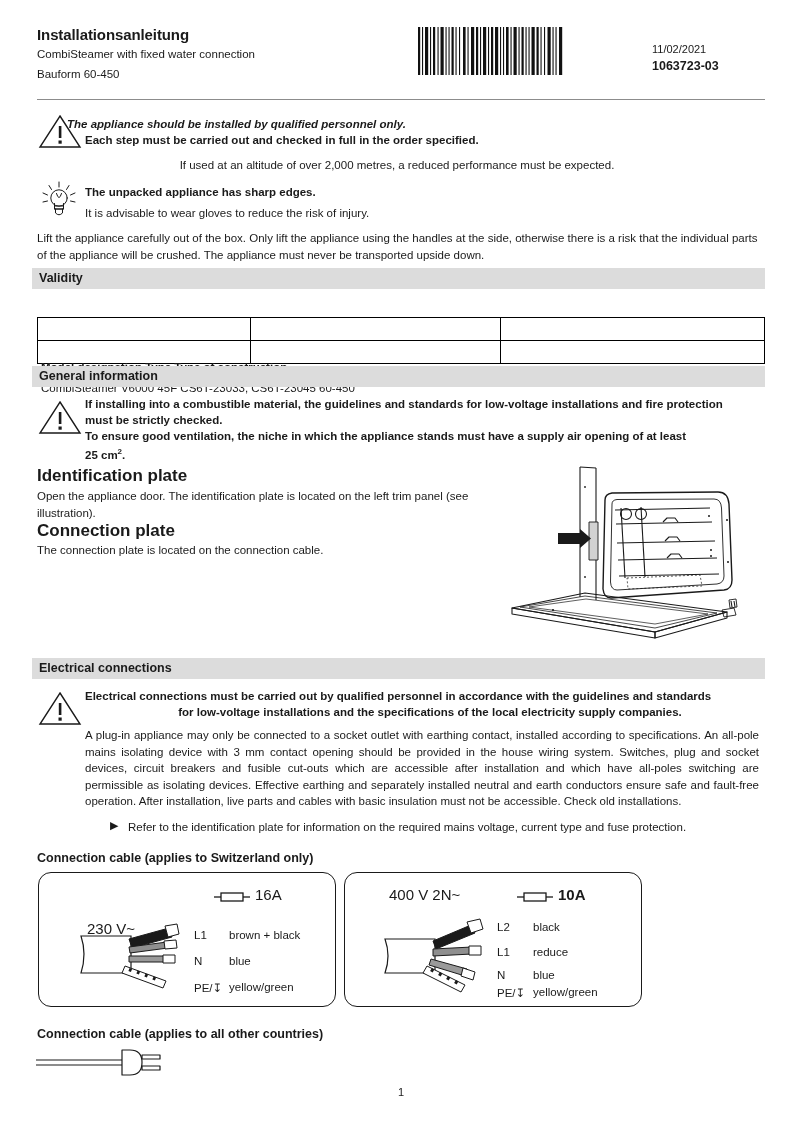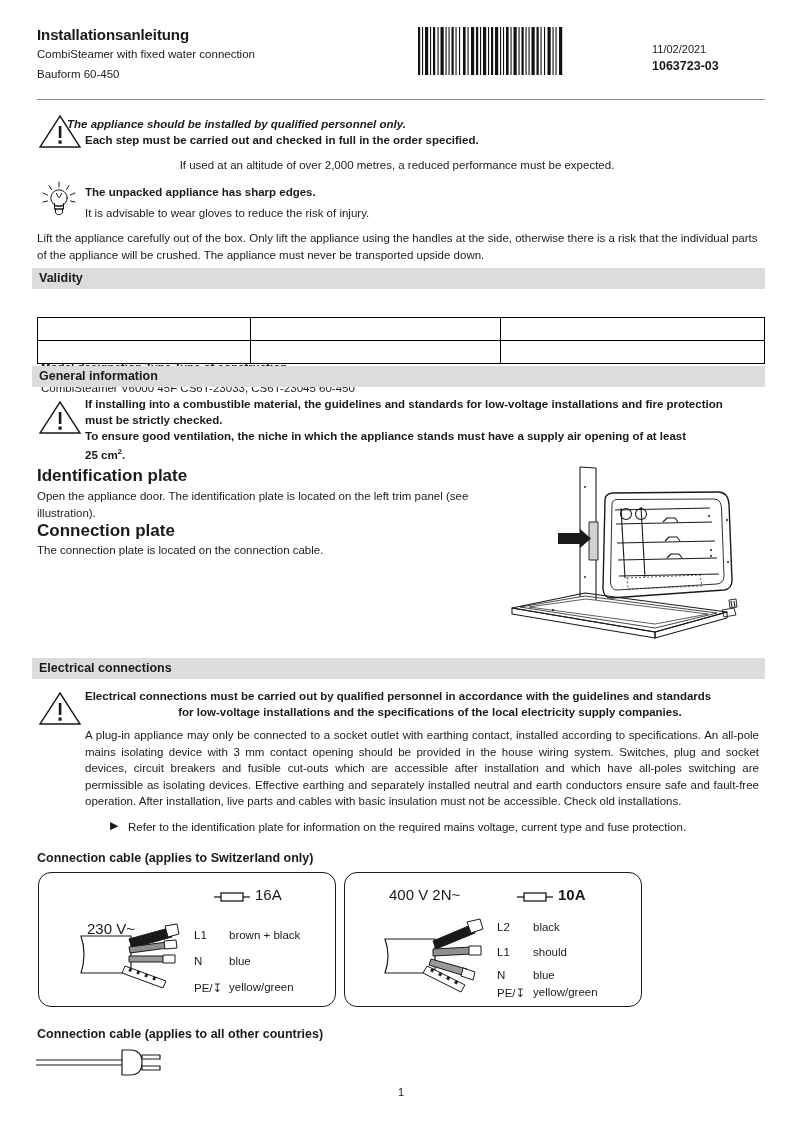--- a/index.html
+++ b/index.html
@@ -448,21 +448,21 @@
         <line x1="84" y1="56.5" x2="86.5" y2="58"></line>
         <line x1="92" y1="60.5" x2="94.5" y2="62"></line>
         <line x1="100" y1="64.5" x2="102.5" y2="66"></line>
       </g>
     </svg>
 
     <div class="cb-lbl" style="left:152px; top:48px;">L2</div>
     <div class="cb-col" style="left:188px; top:48px;">black</div>
 
     <div class="cb-lbl" style="left:152px; top:73px;">L1</div>
-    <div class="cb-col" style="left:188px; top:73px;">should</div>
+    <div class="cb-col" style="left:188px; top:73px;">reduce</div>
 
     <div class="cb-lbl" style="left:152px; top:96px;">N</div>
     <div class="cb-col" style="left:188px; top:96px;">blue</div>
 
     <div class="cb-lbl" style="left:152px; top:113px;">
       <span>PE/</span><span>↧</span>
     </div>
     <div class="cb-col" style="left:188px; top:113px;">yellow/green</div>
   </div>
 

